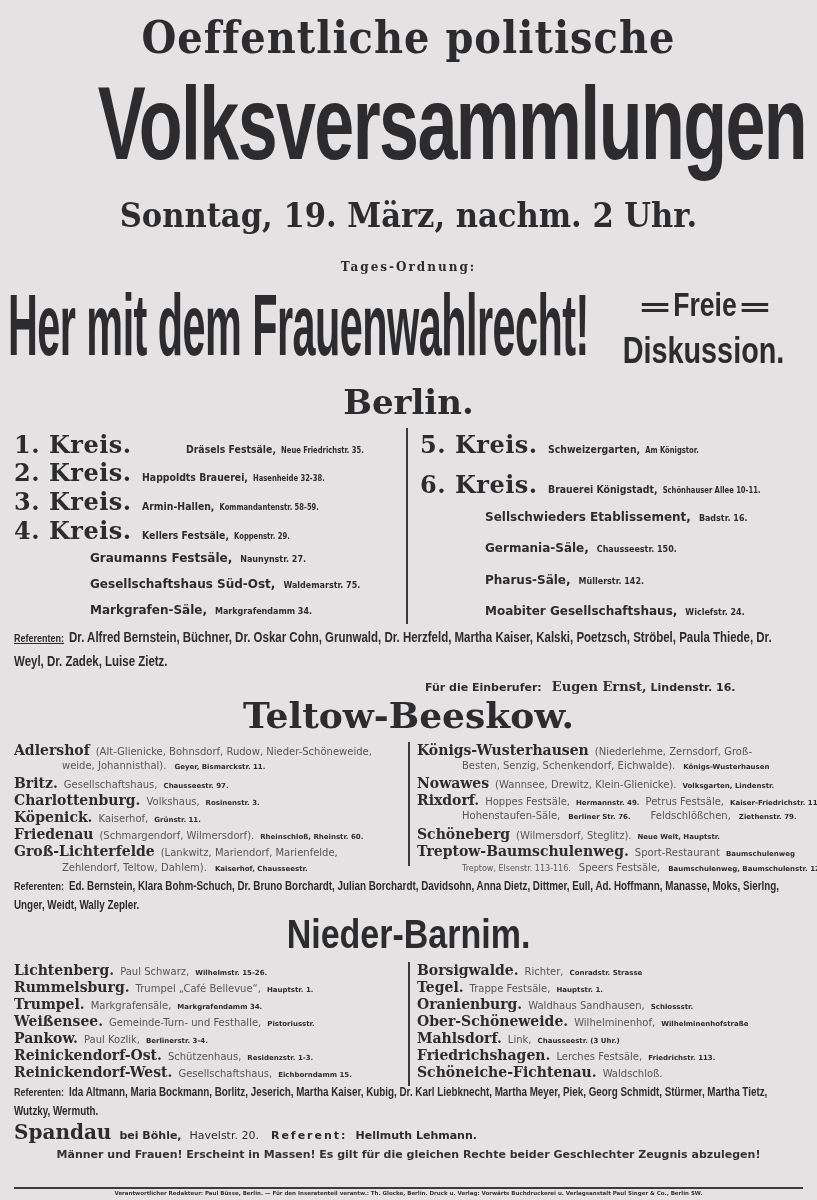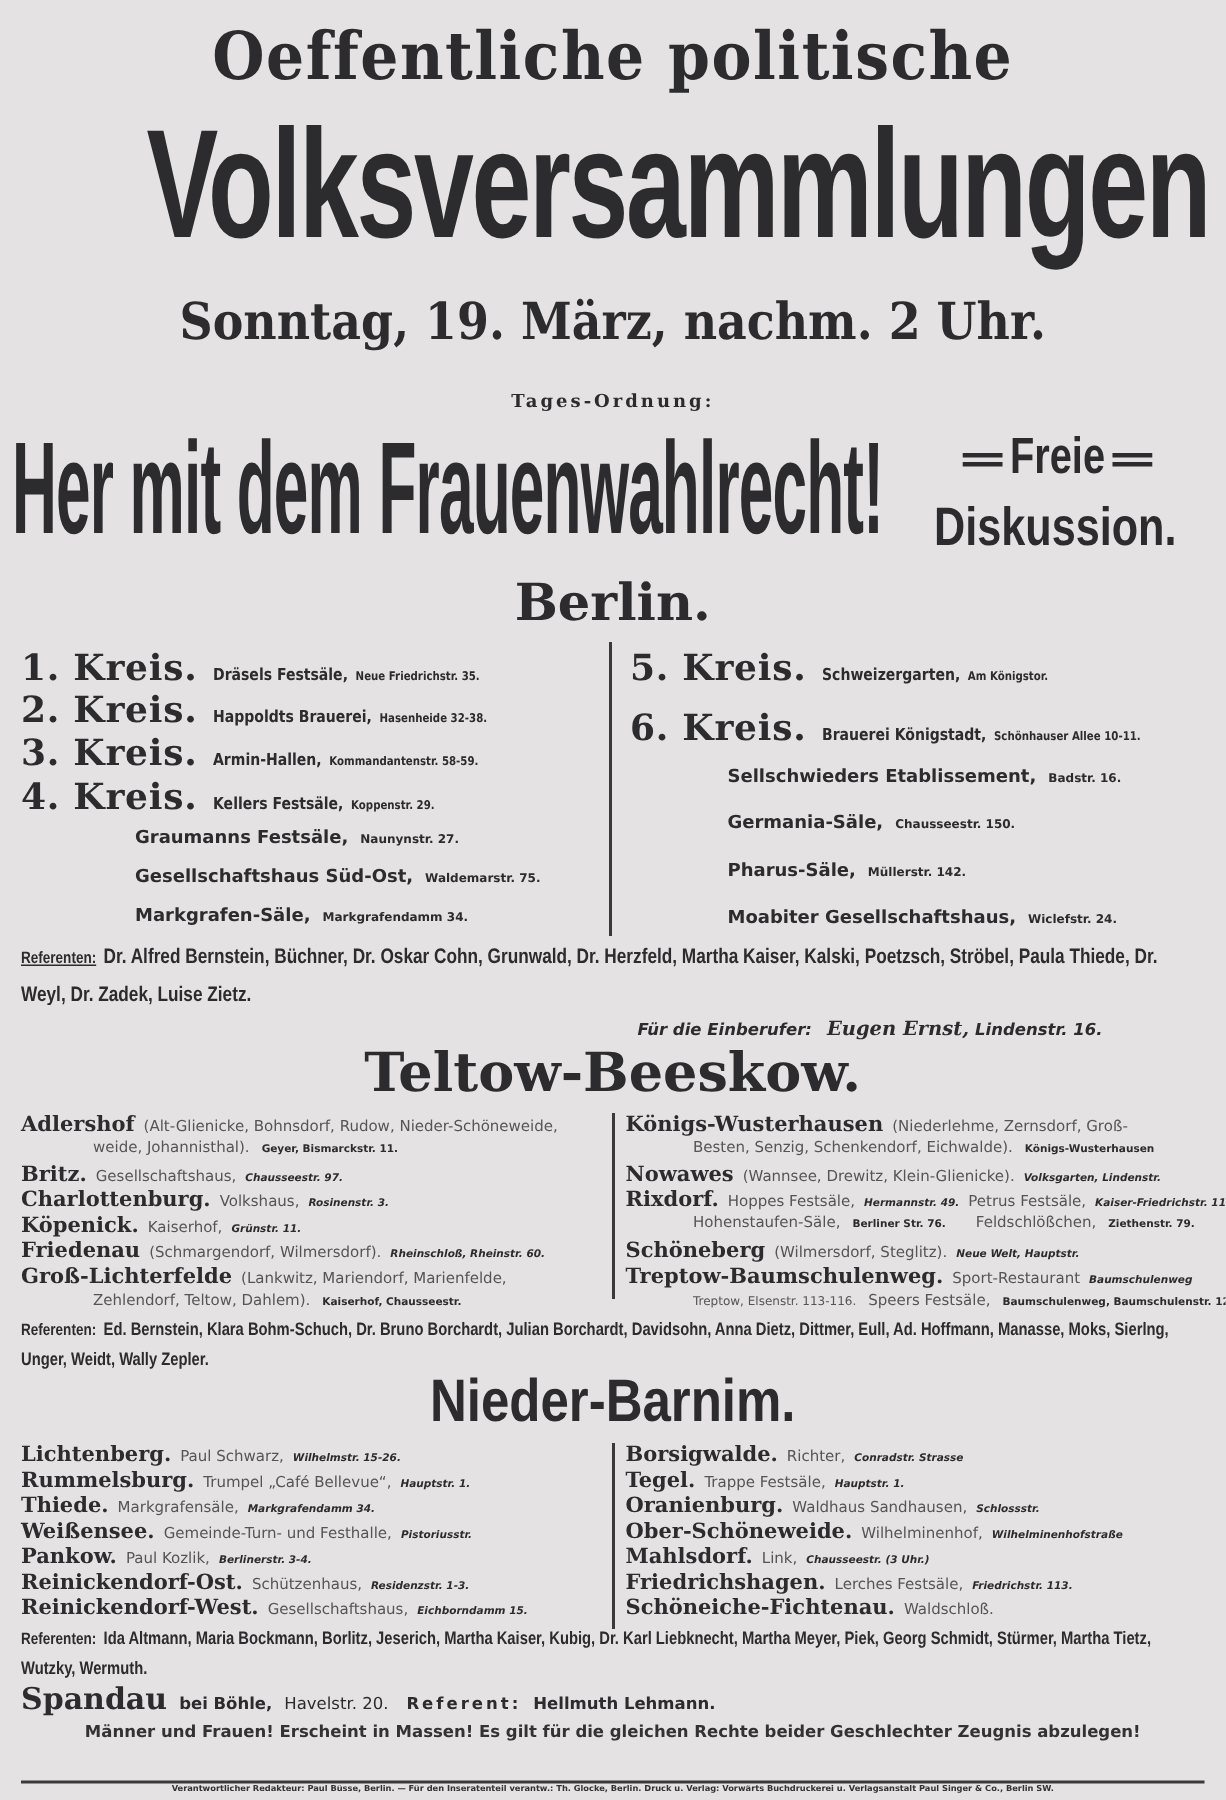--- a/index.html
+++ b/index.html
@@ -73,30 +73,30 @@
   .venue .addr { font-size: 8px; font-weight: bold; margin-left: 6px; }
   .sub-venue { position: absolute; white-space: nowrap;
     font-family: "DejaVu Sans", sans-serif; font-weight: bold; font-size: 12px; text-align: right; }
   .sub-venue .addr { font-size: 8px; margin-left: 8px; }
 
   .referenten {
     position: absolute; font-family: "Liberation Sans", sans-serif; font-weight: bold;
     font-size: 14px; line-height: 23px; transform: scaleX(0.82); transform-origin: left top;
   }
   .ref-label { font-size: 11px; text-decoration: underline; font-weight: bold; margin-right: 6px; }
-  .einberufer { position: absolute; white-space: nowrap; font-size: 11px; font-weight: bold; font-family: "DejaVu Sans", sans-serif; font-style: italic; }
+  .einberufer { position: absolute; white-space: nowrap; font-size: 11px; font-weight: bold; font-family: "DejaVu Sans", sans-serif; }
   .einberufer .name { font-family: "DejaVu Serif", serif; font-size: 13px; margin: 0 4px 0 10px; }
 
   
   .loc {
     position: absolute; white-space: nowrap;
     font-family: "DejaVu Serif", serif; font-weight: bold; font-size: 14px; line-height: 1;
   }
   .loc .detail { font-family: "DejaVu Sans", sans-serif; font-weight: normal; font-size: 10px; color: #555; margin-left: 6px; }
-  .loc .addr { font-family: "DejaVu Sans", sans-serif; font-weight: bold; font-size: 7px; margin-left: 6px; font-style: italic; }
+  .loc .addr { font-family: "DejaVu Sans", sans-serif; font-weight: bold; font-size: 7px; margin-left: 6px; }
   .loc-cont { position: absolute; white-space: nowrap; font-family: "DejaVu Sans", sans-serif; font-size: 10px; color: #555; }
   .loc-cont .addr { font-weight: bold; font-size: 7px; color: #2c2c2e; margin-left: 8px; }
 
   .spandau { position: absolute; white-space: nowrap; font-family: "DejaVu Serif", serif; font-weight: bold; }
   .spandau .big { font-size: 20px; }
   .spandau .small { font-size: 11px; font-family: "DejaVu Sans", sans-serif; margin-left: 8px; }
 
   .appeal { position: absolute; left: 0; right: 0; text-align: center; font-family: "DejaVu Sans", sans-serif; font-size: 11px; font-weight: bold; color: #333; }
   .imprint-line { position: absolute; left: 14px; right: 14px; height: 2px; background: #3a3a3c; }
   .imprint { position: absolute; left: 18px; right: 18px; font-family: "DejaVu Sans", sans-serif; font-size: 5.5px; font-weight: bold; white-space: nowrap; overflow: hidden; color: #333; text-align: center; }
@@ -112,21 +112,21 @@
   <div class="agenda-label">Tages-Ordnung:</div>
   <div class="slogan">Her mit dem Frauenwahlrecht!</div>
   <div class="freie">
     <span class="eqbar"></span><span>Freie</span><span class="eqbar"></span>
   </div>
   <div class="diskussion">Diskussion.</div>
 
   <div class="section-title berlin-title">Berlin.</div>
   <div class="col-divider" style="left:406px; top:428px; height:196px;"></div>
 
-  <div class="kreis-row" style="left:14px; top:430px;">
+  <div class="kreis-row" style="left:14px; top:430px;gap:44px;">
     <span class="kreis-label">1. Kreis.</span>
     <span class="venue"><span>Dräsels Festsäle,</span><span class="addr">Neue Friedrichstr. 35.</span></span>
   </div>
   <div class="kreis-row" style="left:14px; top:458px;">
     <span class="kreis-label">2. Kreis.</span>
     <span class="venue"><span>Happoldts Brauerei,</span><span class="addr">Hasenheide 32-38.</span></span>
   </div>
   <div class="kreis-row" style="left:14px; top:487px;">
     <span class="kreis-label">3. Kreis.</span>
     <span class="venue"><span>Armin-Hallen,</span><span class="addr">Kommandantenstr. 58-59.</span></span>
@@ -182,21 +182,21 @@
 
   <div class="referenten" style="left:14px; top:877px; width:960px; font-size:12px; line-height:19px;">
     <span class="ref-label" style="text-decoration:none">Referenten:</span><span>Ed. Bernstein, Klara Bohm-Schuch, Dr. Bruno Borchardt, Julian Borchardt, Davidsohn, Anna Dietz, Dittmer, Eull, Ad. Hoffmann, Manasse, Moks, Sierlng, Unger, Weidt, Wally Zepler.</span>
   </div>
 
   <div class="section-title nieder-title">Nieder-Barnim.</div>
   <div class="col-divider" style="left:408px; top:962px; height:124px;"></div>
 
   <div class="loc" style="left:14px; top:963px;"><span>Lichtenberg.</span><span class="detail">Paul Schwarz,</span><span class="addr">Wilhelmstr. 15-26.</span></div>
   <div class="loc" style="left:14px; top:980px;"><span>Rummelsburg.</span><span class="detail">Trumpel „Café Bellevue“,</span><span class="addr">Hauptstr. 1.</span></div>
-  <div class="loc" style="left:14px; top:997px;"><span>Thiede.</span><span class="detail">Markgrafensäle,</span><span class="addr">Markgrafendamm 34.</span></div>
+  <div class="loc" style="left:14px; top:997px;"><span>Trumpel.</span><span class="detail">Markgrafensäle,</span><span class="addr">Markgrafendamm 34.</span></div>
   <div class="loc" style="left:14px; top:1014px;"><span>Weißensee.</span><span class="detail">Gemeinde-Turn- und Festhalle,</span><span class="addr">Pistoriusstr.</span></div>
   <div class="loc" style="left:14px; top:1031px;"><span>Pankow.</span><span class="detail">Paul Kozlik,</span><span class="addr">Berlinerstr. 3-4.</span></div>
   <div class="loc" style="left:14px; top:1048px;"><span>Reinickendorf-Ost.</span><span class="detail">Schützenhaus,</span><span class="addr">Residenzstr. 1-3.</span></div>
   <div class="loc" style="left:14px; top:1065px;"><span>Reinickendorf-West.</span><span class="detail">Gesellschaftshaus,</span><span class="addr">Eichborndamm 15.</span></div>
 
   <div class="loc" style="left:417px; top:963px;"><span>Borsigwalde.</span><span class="detail">Richter,</span><span class="addr">Conradstr. Strasse</span></div>
   <div class="loc" style="left:417px; top:980px;"><span>Tegel.</span><span class="detail">Trappe Festsäle,</span><span class="addr">Hauptstr. 1.</span></div>
   <div class="loc" style="left:417px; top:997px;"><span>Oranienburg.</span><span class="detail">Waldhaus Sandhausen,</span><span class="addr">Schlossstr.</span></div>
   <div class="loc" style="left:417px; top:1014px;"><span>Ober-Schöneweide.</span><span class="detail">Wilhelminenhof,</span><span class="addr">Wilhelminenhofstraße</span></div>
   <div class="loc" style="left:417px; top:1031px;"><span>Mahlsdorf.</span><span class="detail">Link,</span><span class="addr">Chausseestr. (3 Uhr.)</span></div>

